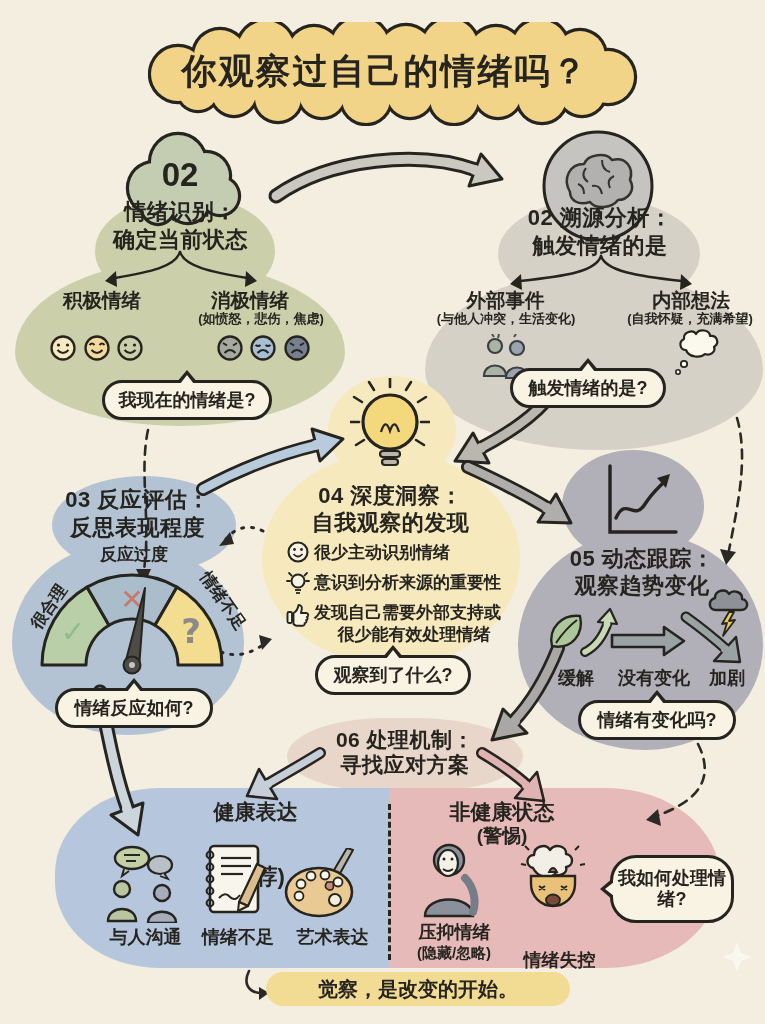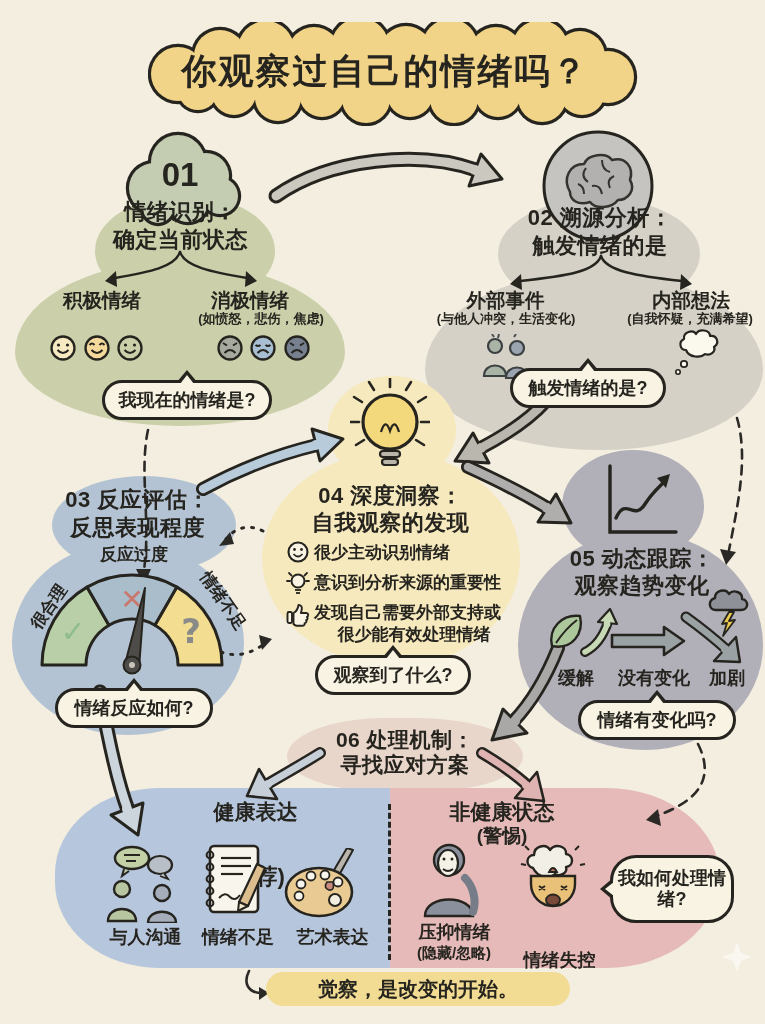--- a/index.html
+++ b/index.html
@@ -231,21 +231,21 @@
     <g>
       <path d="M249,971 C243,983 248,992 260,993" fill="none" stroke="#2b2925" stroke-width="2.6" stroke-linecap="round"></path>
       <polygon points="259,987 269,993 259,1000" fill="#2b2925"></polygon>
     </g>
 
     <path d="M737,942 l4,11 11,4 -11,4 -4,11 -4,-11 -11,-4 11,-4 z" fill="#ffffff" opacity="0.55"></path>
   </svg>
 
   <div id="bigtitle" class="content" style="left:150px;top:48px;width:470px;">你观察过自己的情绪吗？</div>
 
-  <div class="content" style="left:114px;top:156px;width:132px;font-weight:900;font-size:33px;">01</div>
+  <div class="content" style="left:114px;top:156px;width:132px;font-weight:900;font-size:33px;">02</div>
   <div class="content ttl" style="left:58px;top:199px;width:245px;">情绪识别：</div>
   <div class="content ttl" style="left:58px;top:227px;width:245px;">确定当前状态</div>
   <div class="content lbl" style="left:28px;top:287px;width:148px;">积极情绪</div>
   <div class="content lbl" style="left:175px;top:287px;width:150px;">消极情绪</div>
   <div class="content sub" style="left:172px;top:310px;width:178px;">(如愤怒，悲伤，焦虑)</div>
 
   <svg class="iconsvg" style="left:49px;top:334px;" width="28" height="28" viewBox="0 0 28 28">
       <circle cx="14" cy="14" r="11.5" fill="#f7e9c2" stroke="#26241f" stroke-width="2.3"></circle>
       <circle cx="9.5" cy="11" r="1.6" fill="#26241f"></circle>
       <circle cx="18.5" cy="11" r="1.6" fill="#26241f"></circle>

